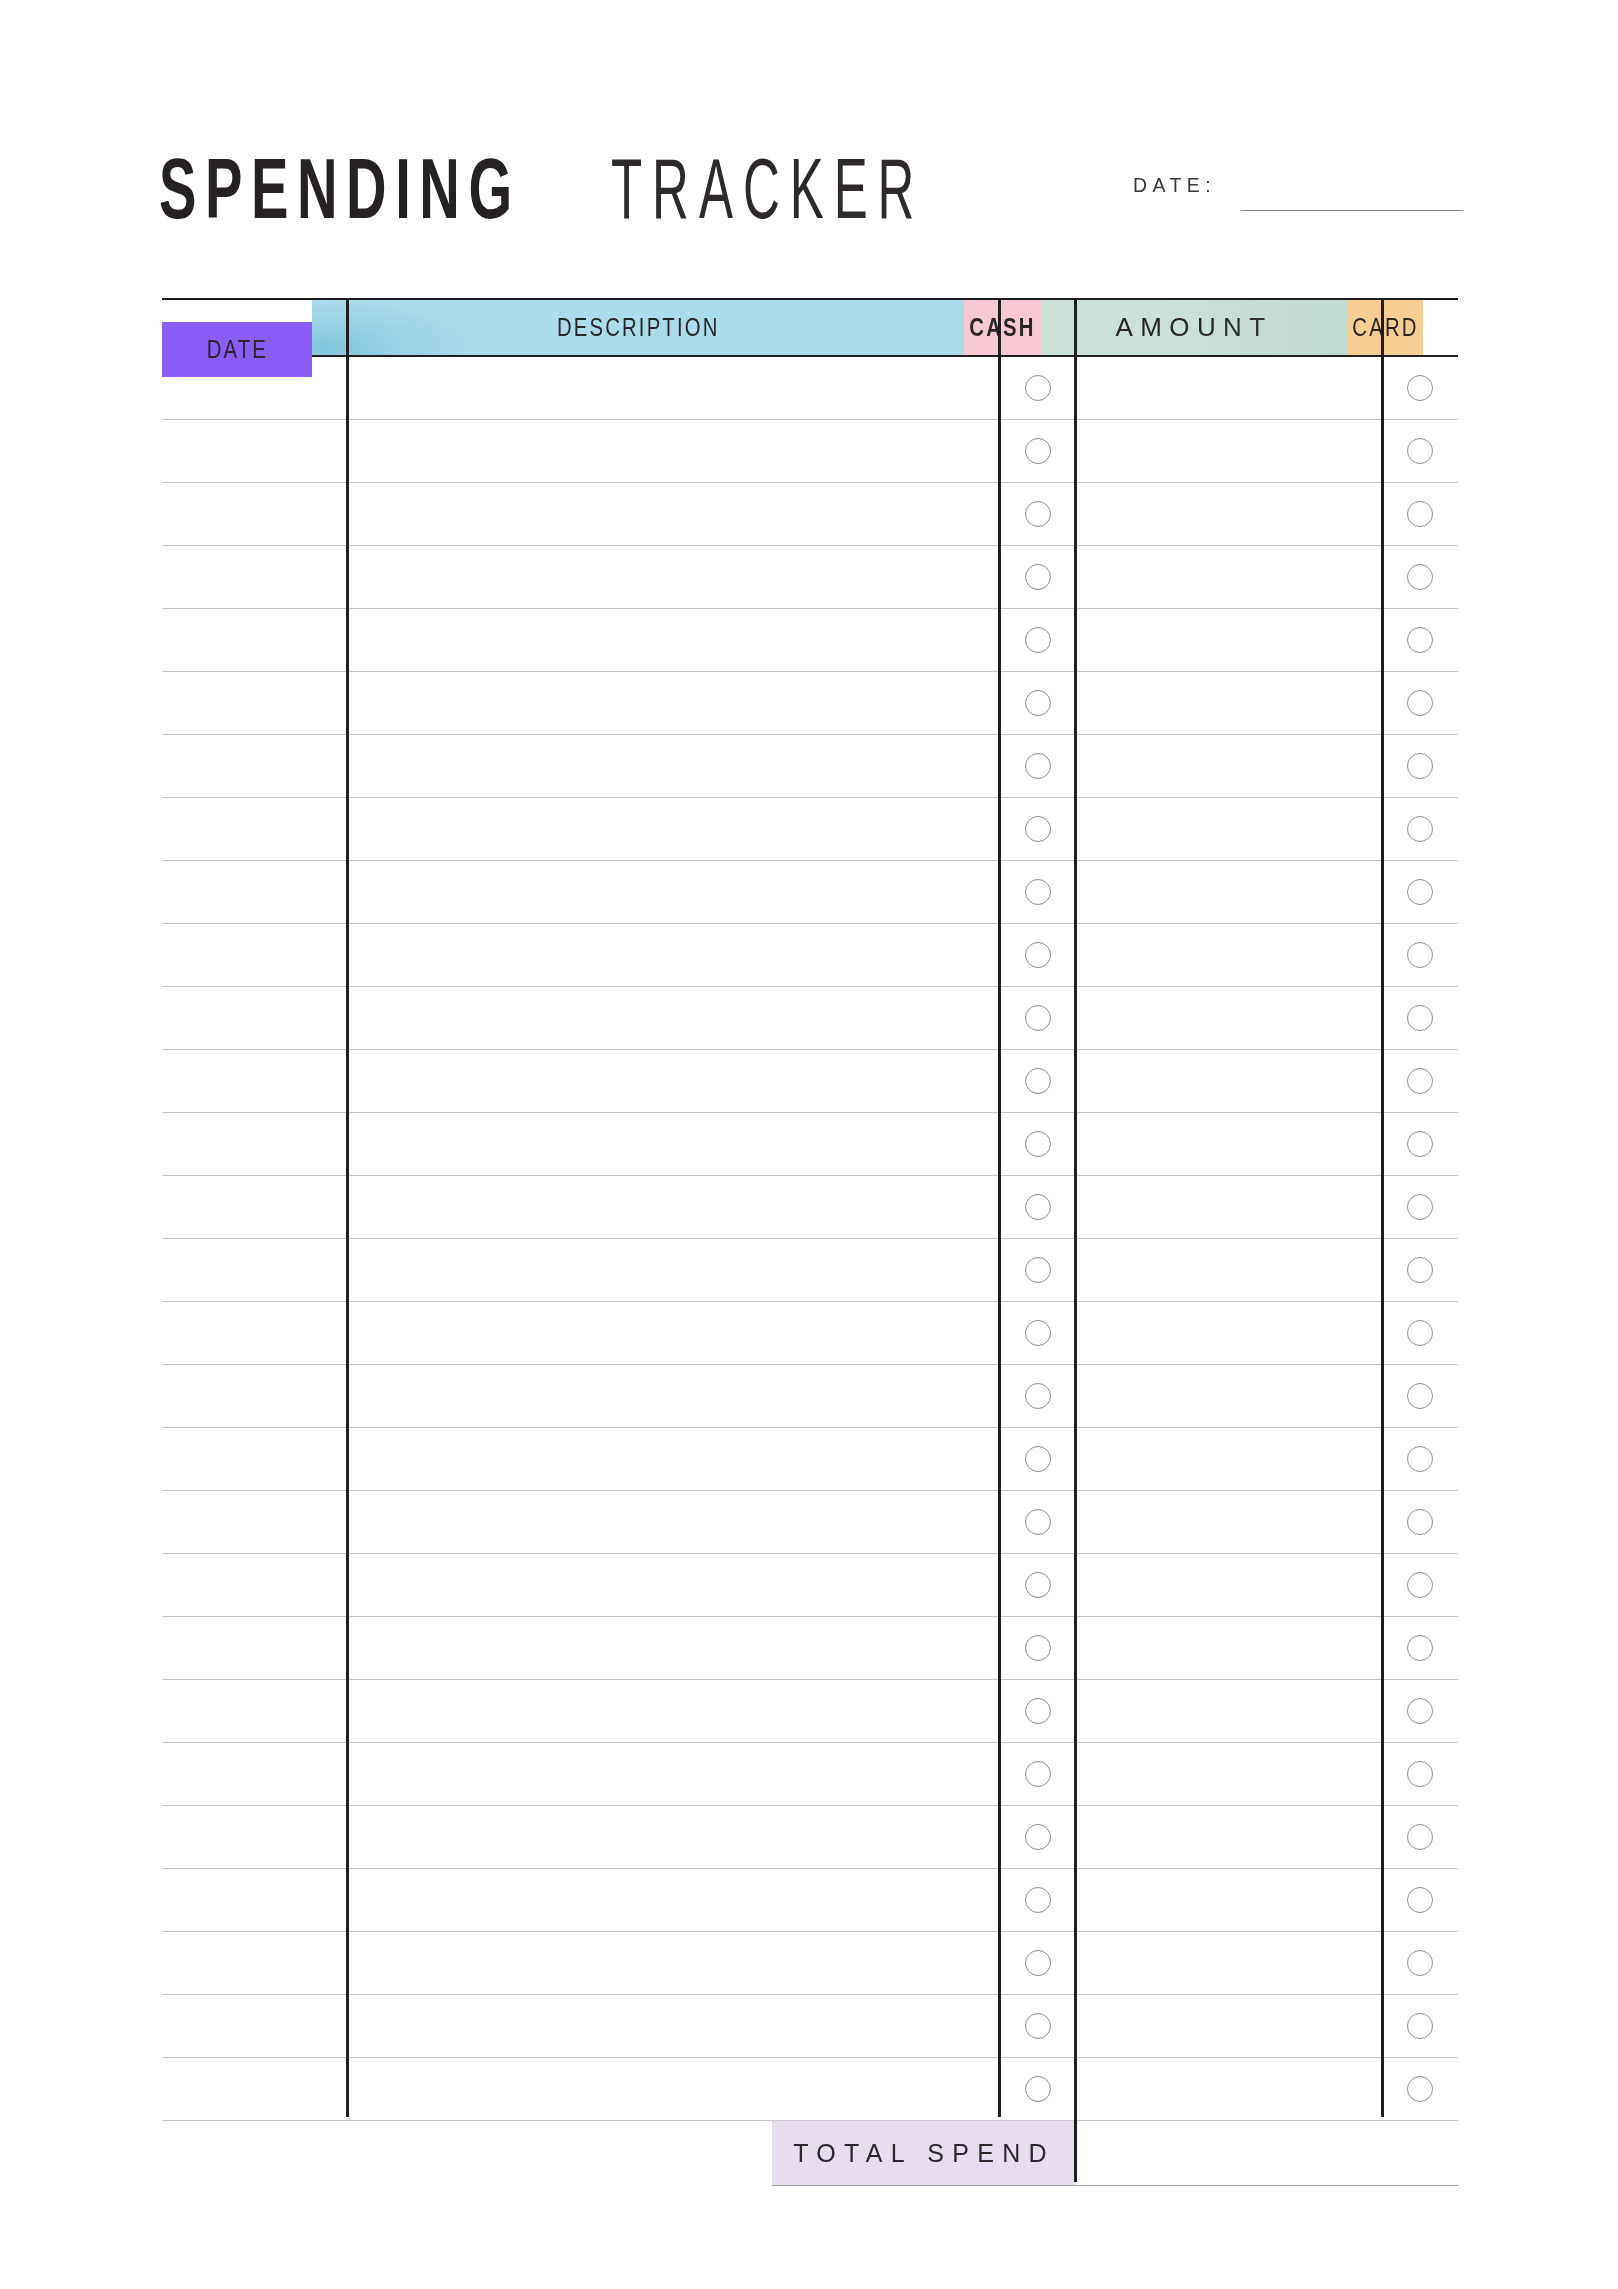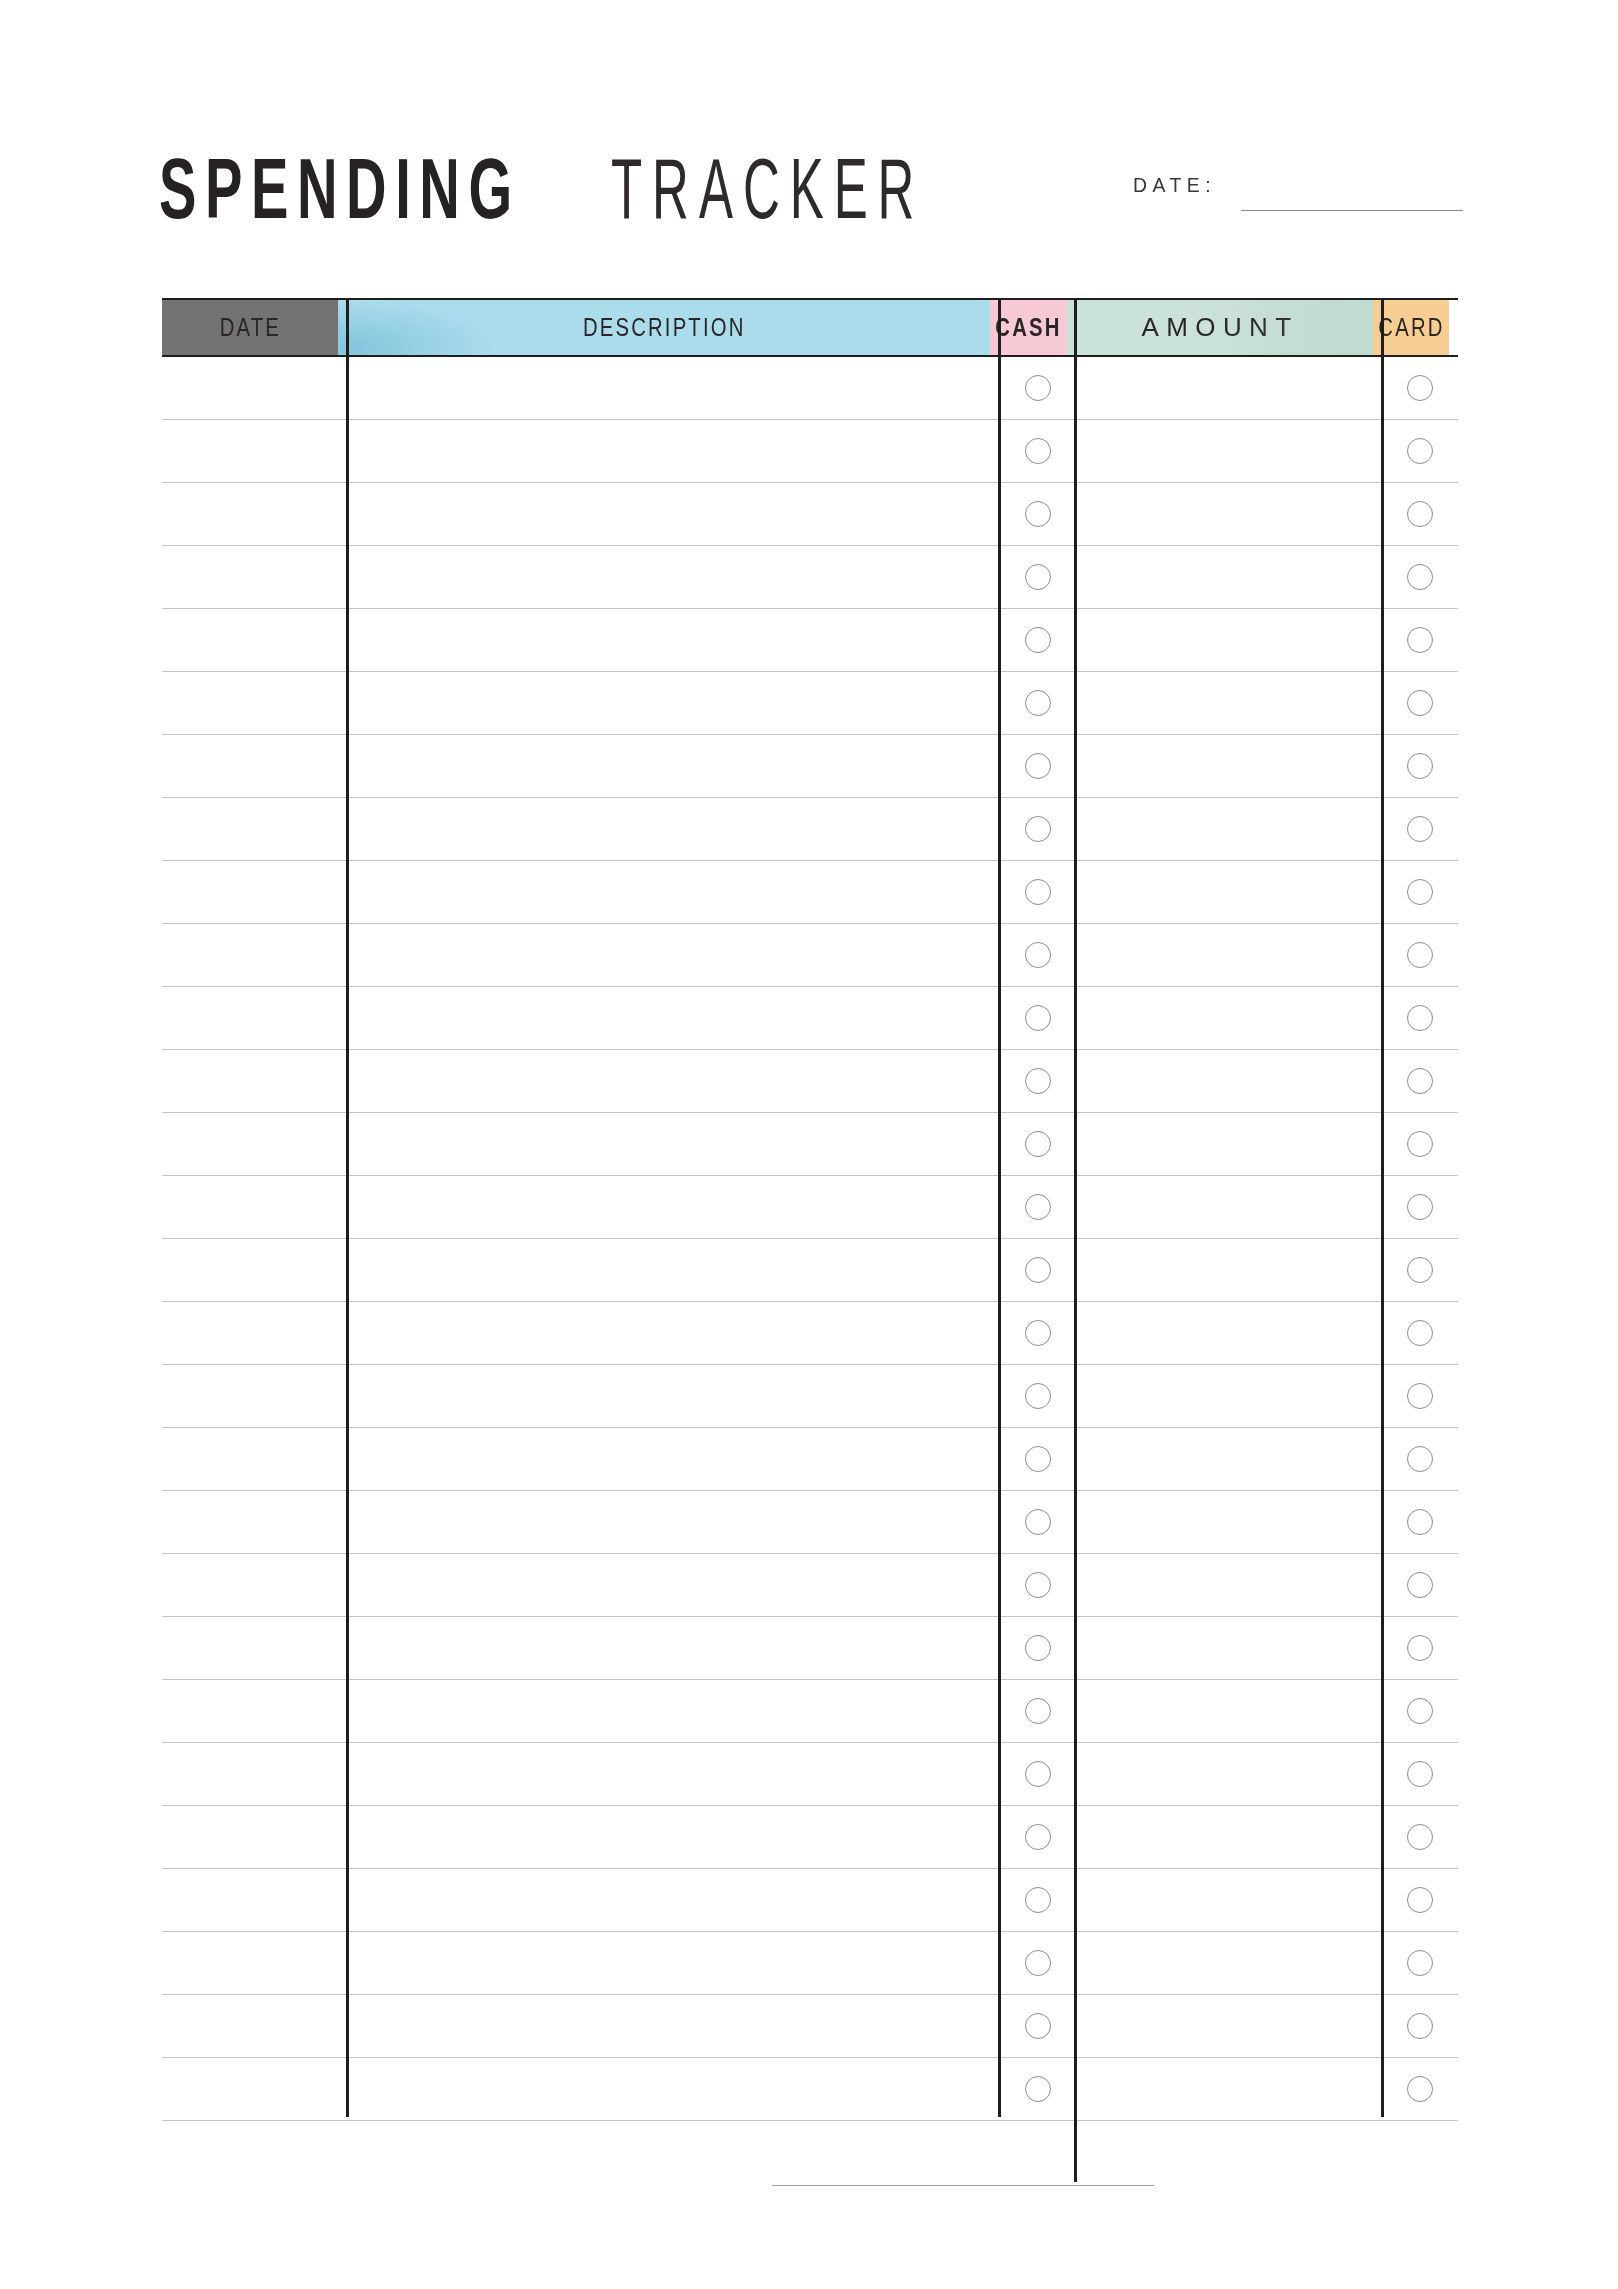--- a/index.html
+++ b/index.html
@@ -119,21 +119,21 @@
     <span class="title-primary">SPENDING</span>
     <span class="title-secondary">TRACKER</span>
   </div>
 
   <div class="month-label">DATE:</div>
   <div class="month-line"></div>
 
   <div class="tracker-table">
 
     <div class="thead">
-      <div class="hcell condensed" style="width: 176px; background: #737373;">
+      <div class="hcell condensed" style="width: 150px; background: #8b5cf6; margin-top: 22px;">
         <span class="hlabel">DATE</span>
       </div>
       <div class="hcell condensed" style="width: 652px; background: rgb(171, 220, 236);">
         <span class="hcell-desc-smudge"></span>
         <span class="hlabel">DESCRIPTION</span>
       </div>
       <div class="hcell condensed" style="width: 77px; background: rgb(247, 201, 212); font-weight: bold;">
         <span class="hlabel">CASH</span>
       </div>
       <div class="hcell wide" style="width: 306px; background: rgb(203, 226, 216);">
@@ -451,20 +451,21 @@
           </div>
           <div class="tcell" style="width: 306px;"></div>
           <div class="tcell" style="width: 76px;">
             <span class="circle"></span>
           </div>
         </div>
       </div>
 
     <div class="total-row">
       <div class="total-spacer"></div>
+      <div class="total-label-box">TOTAL SPEND</div>
       <div class="total-amount-cell"></div>
     </div>
 
     <div class="vline" style="left:184px; height:1819px;"></div>
     <div class="vline" style="left:836px; height:1819px;"></div>
     <div class="vline" style="left:912px; height:1884px;"></div>
     <div class="vline" style="left:1219px; height:1819px;"></div>
   </div>
 
 

